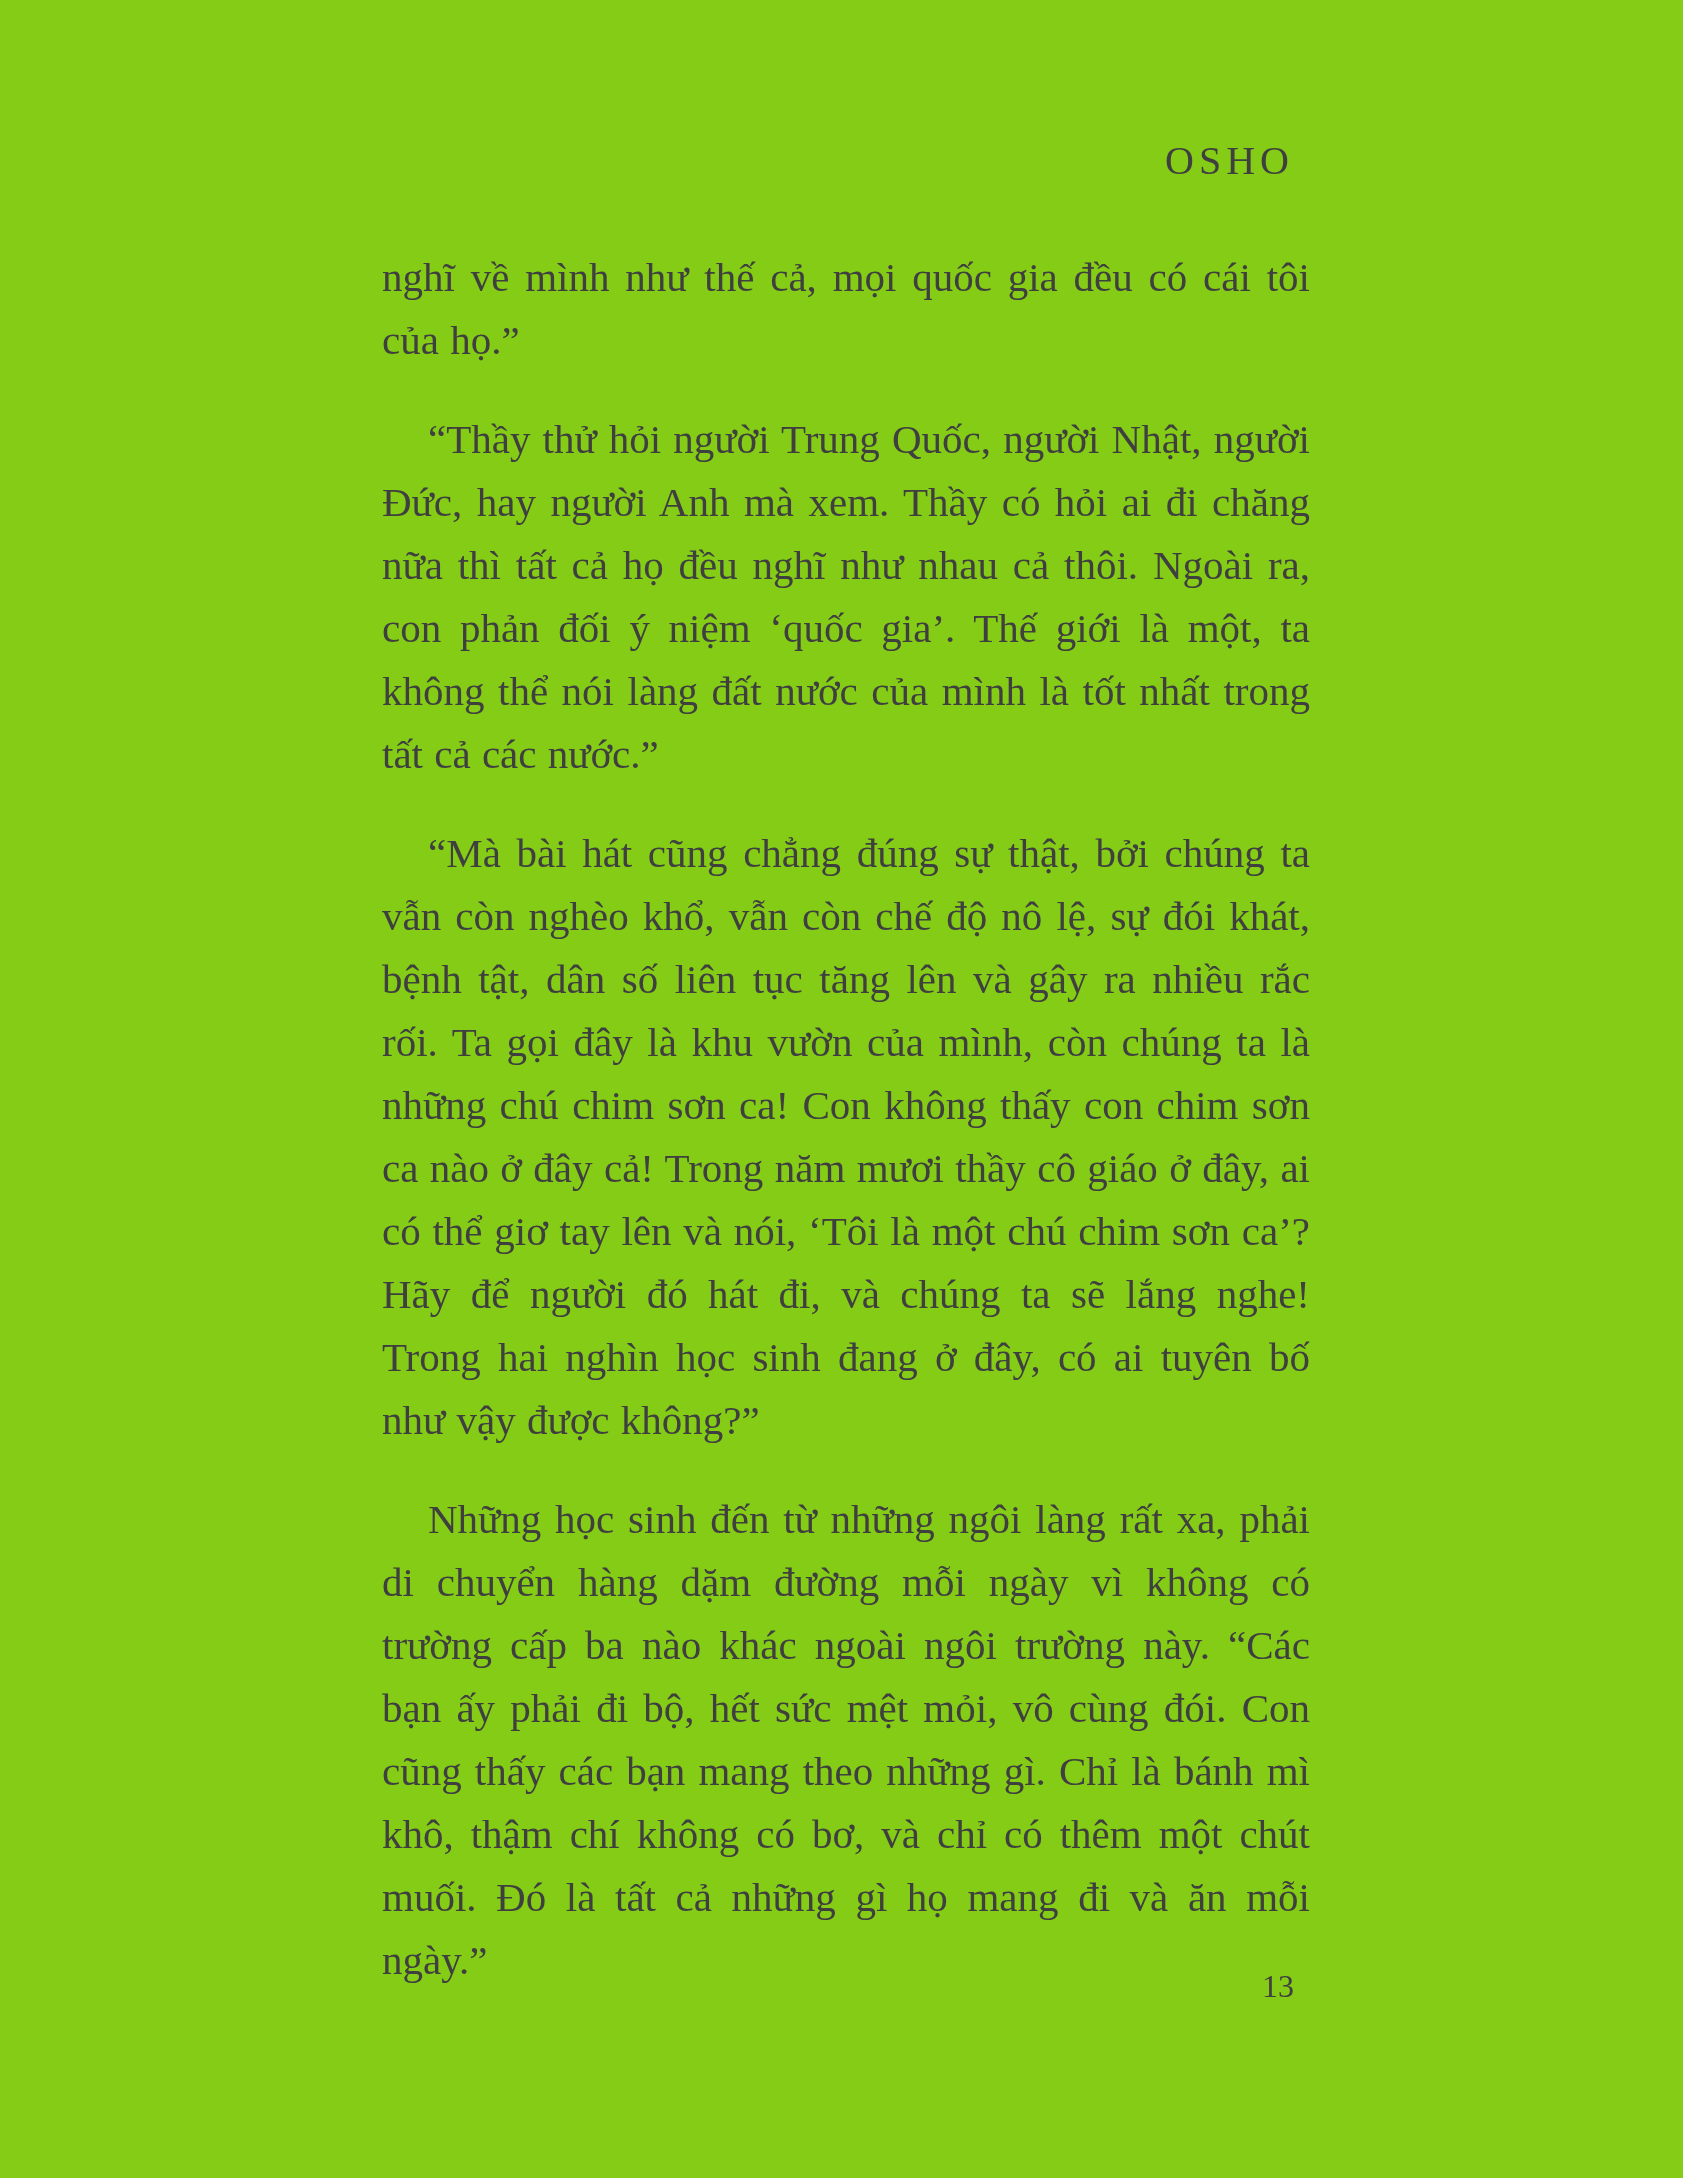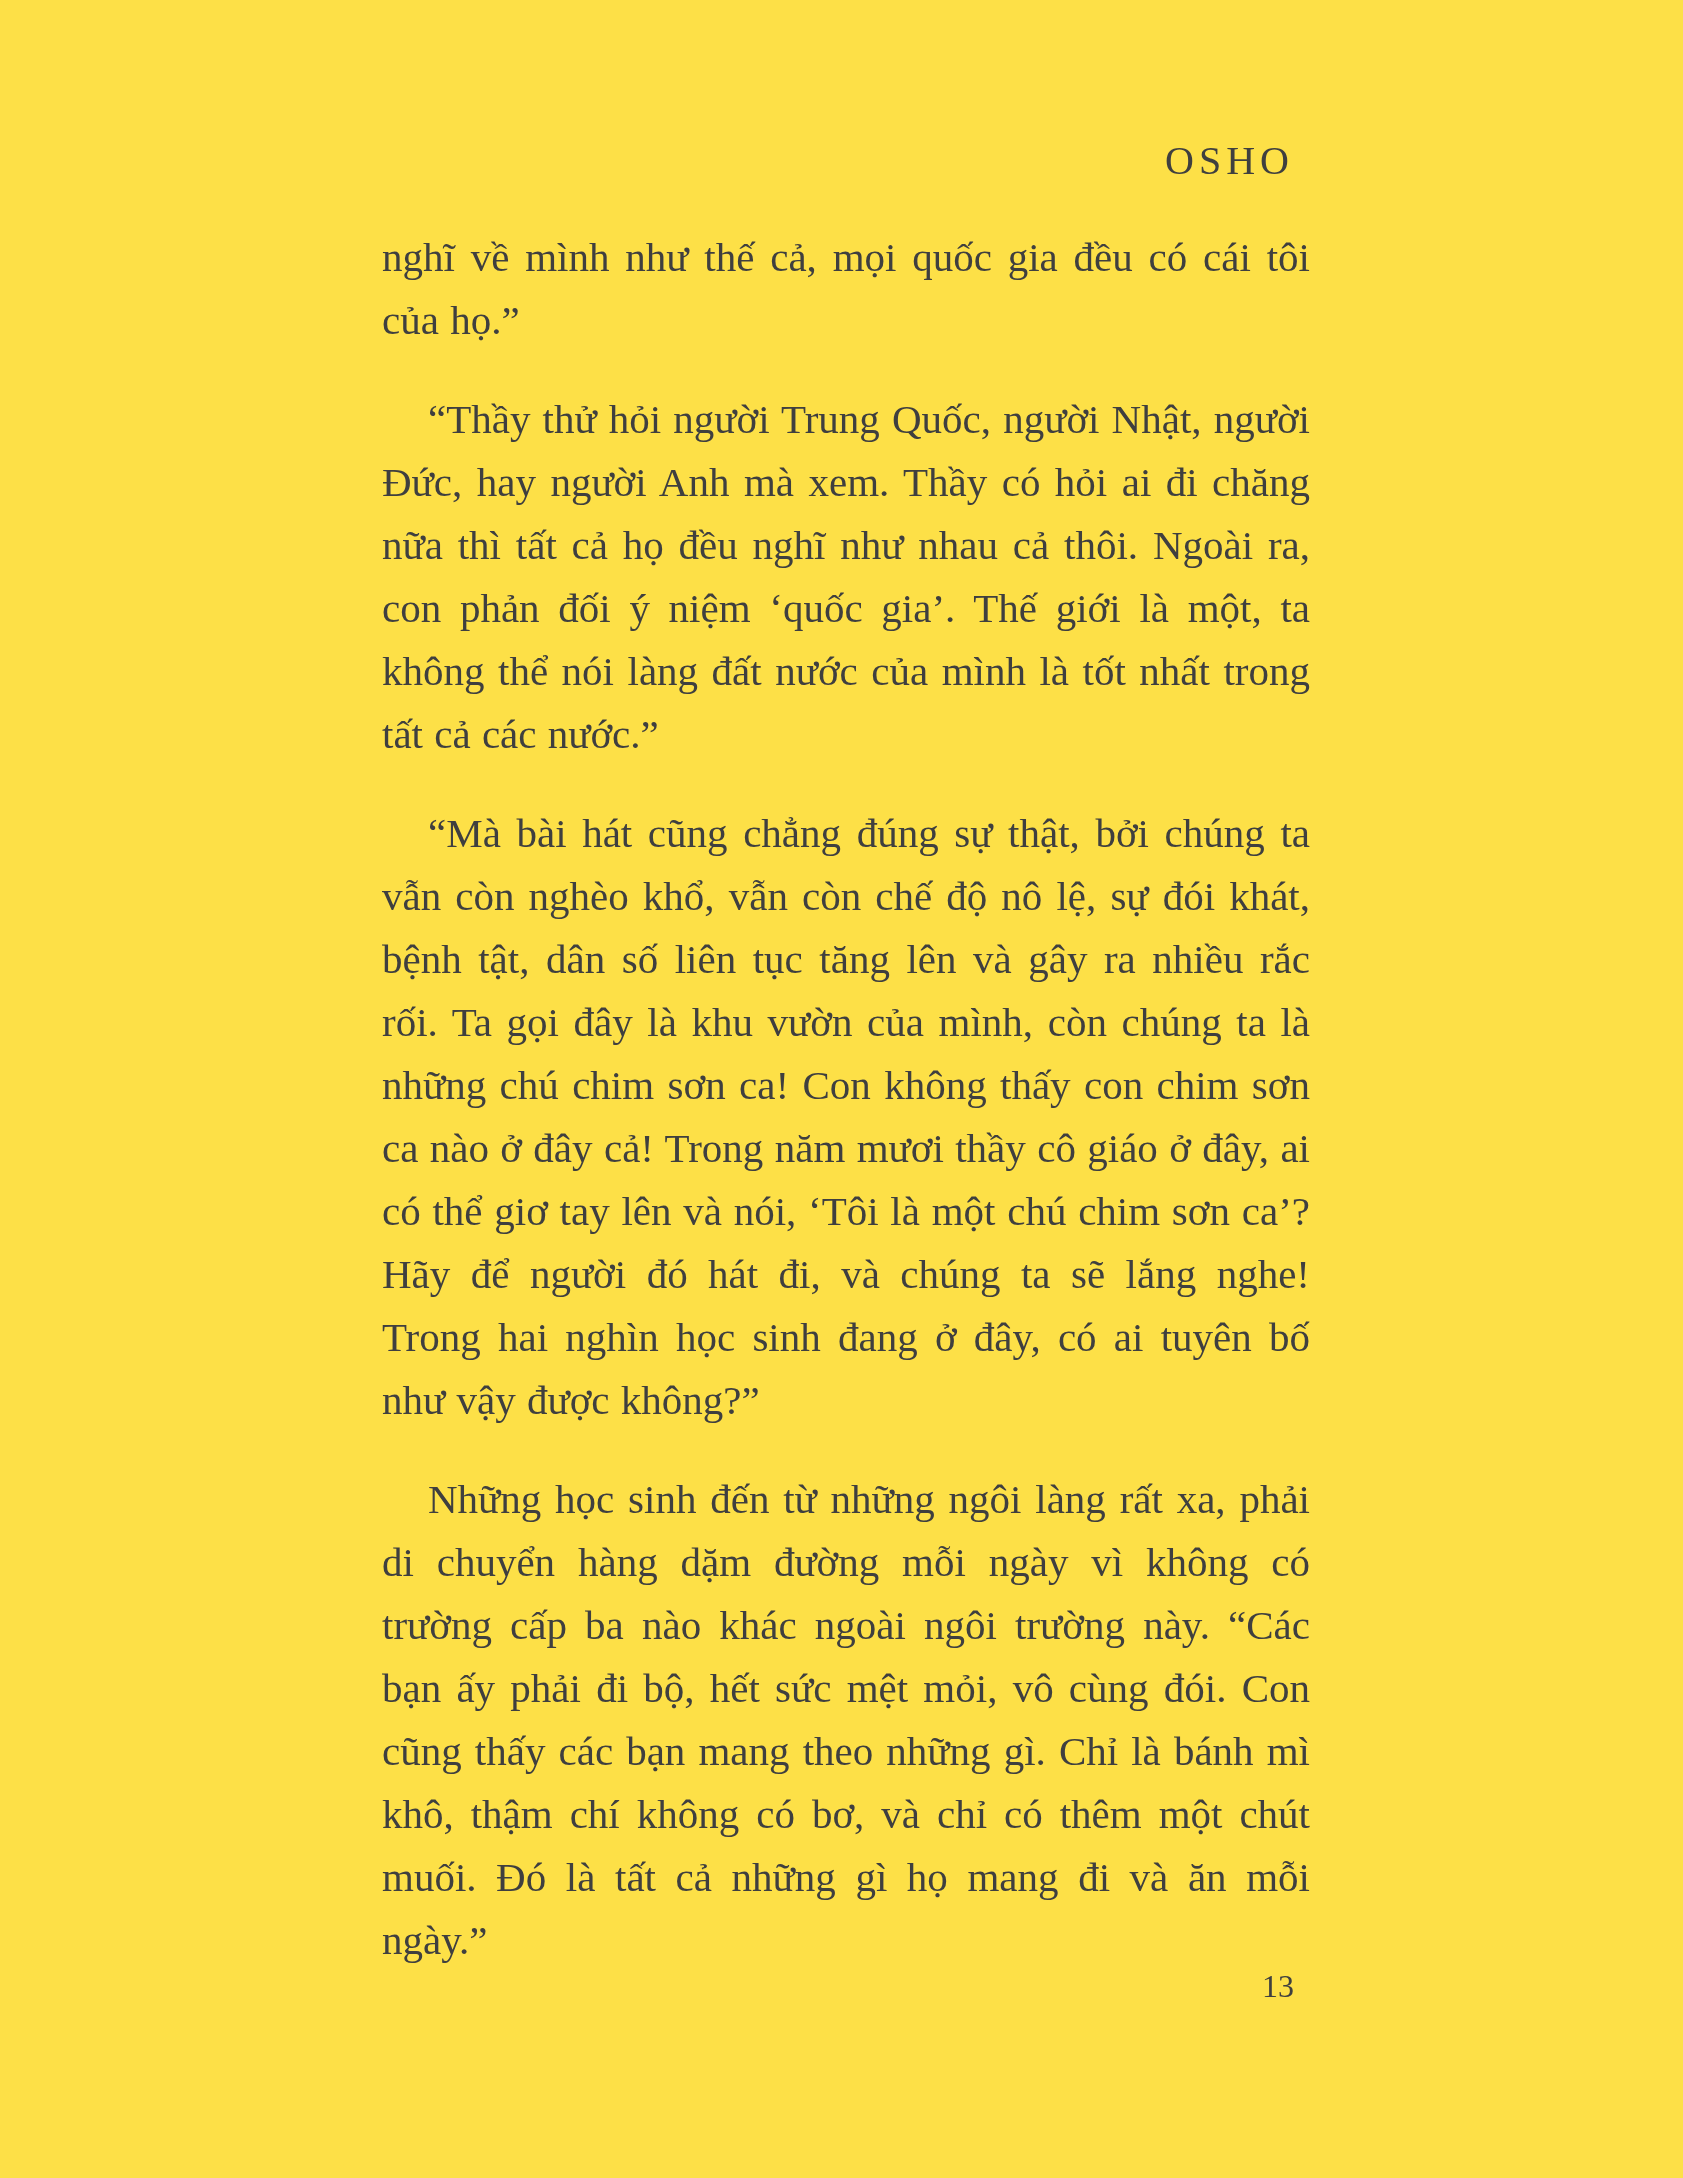--- a/index.html
+++ b/index.html
@@ -4,21 +4,21 @@
 <style>
   html, body {
     margin: 0;
     padding: 0;
     background: #ffffff;
   }
   .book-page {
     position: relative;
     width: 1683px;
     height: 2178px;
-    background: #fde047;
+    background: #84cc16;
     font-family: "Liberation Serif", "DejaVu Serif", serif;
     color: #3f3f3f;
     overflow: hidden;
   }
   .running-head {
     position: absolute;
     top: 137px;
     right: 389px;
     font-size: 40px;
     letter-spacing: 5px;
@@ -33,20 +33,21 @@
   }
   .page-body p {
     margin: 0 0 36px 0;
     font-size: 41px;
     line-height: 63px;
     text-indent: 46px;
     word-spacing: 1px;
   }
   .page-body p.no-indent {
     text-indent: 0;
+    margin-top: 20px;
   }
   .page-number {
     position: absolute;
     top: 1968px;
     right: 389px;
     font-size: 32px;
     color: #3f3f3f;
   }
 </style>
 </head>

